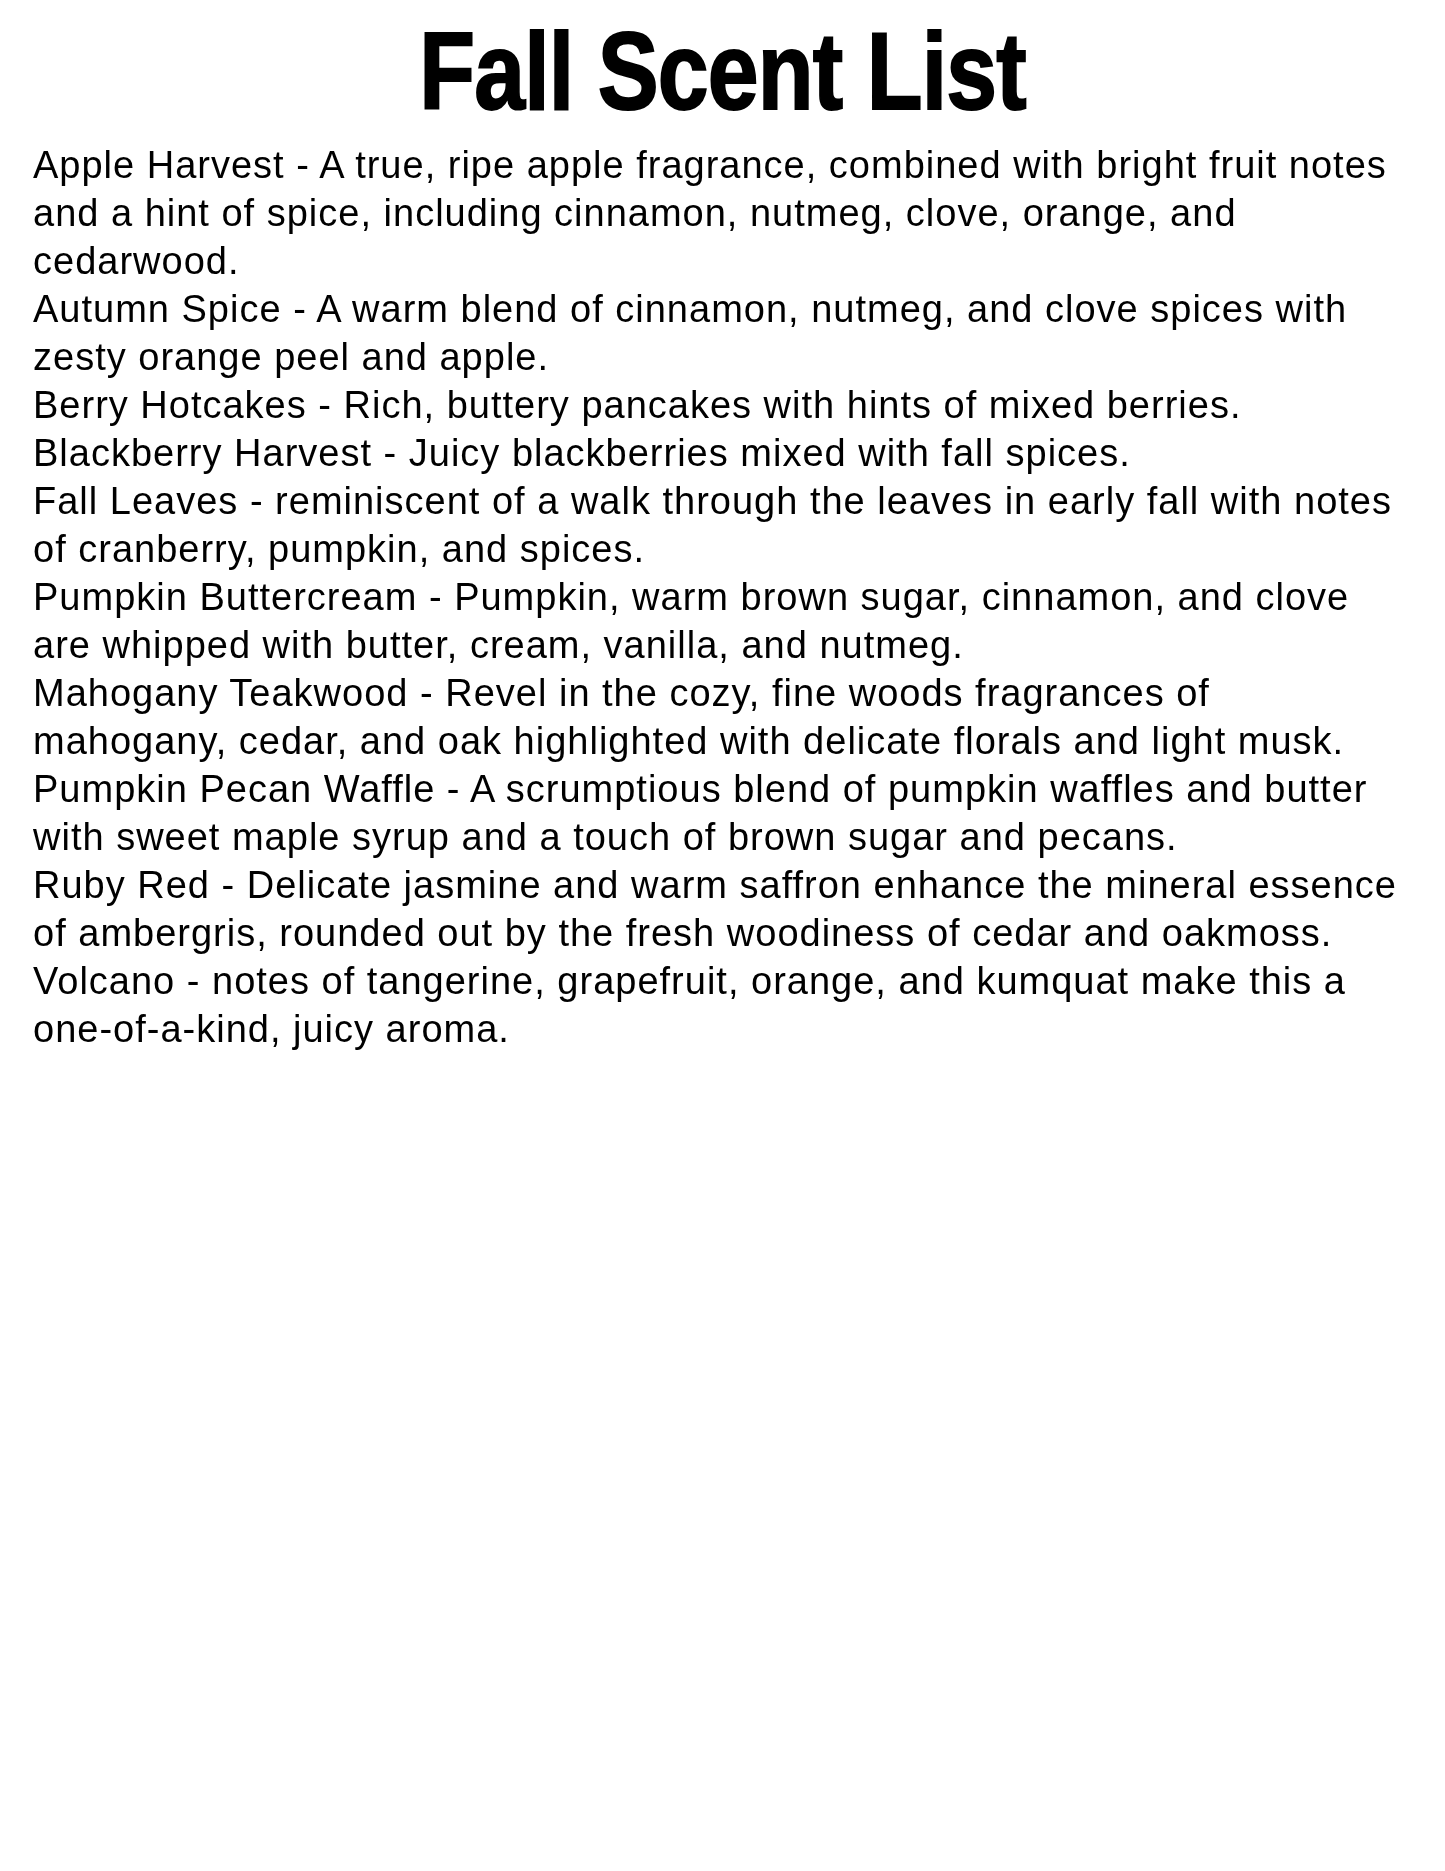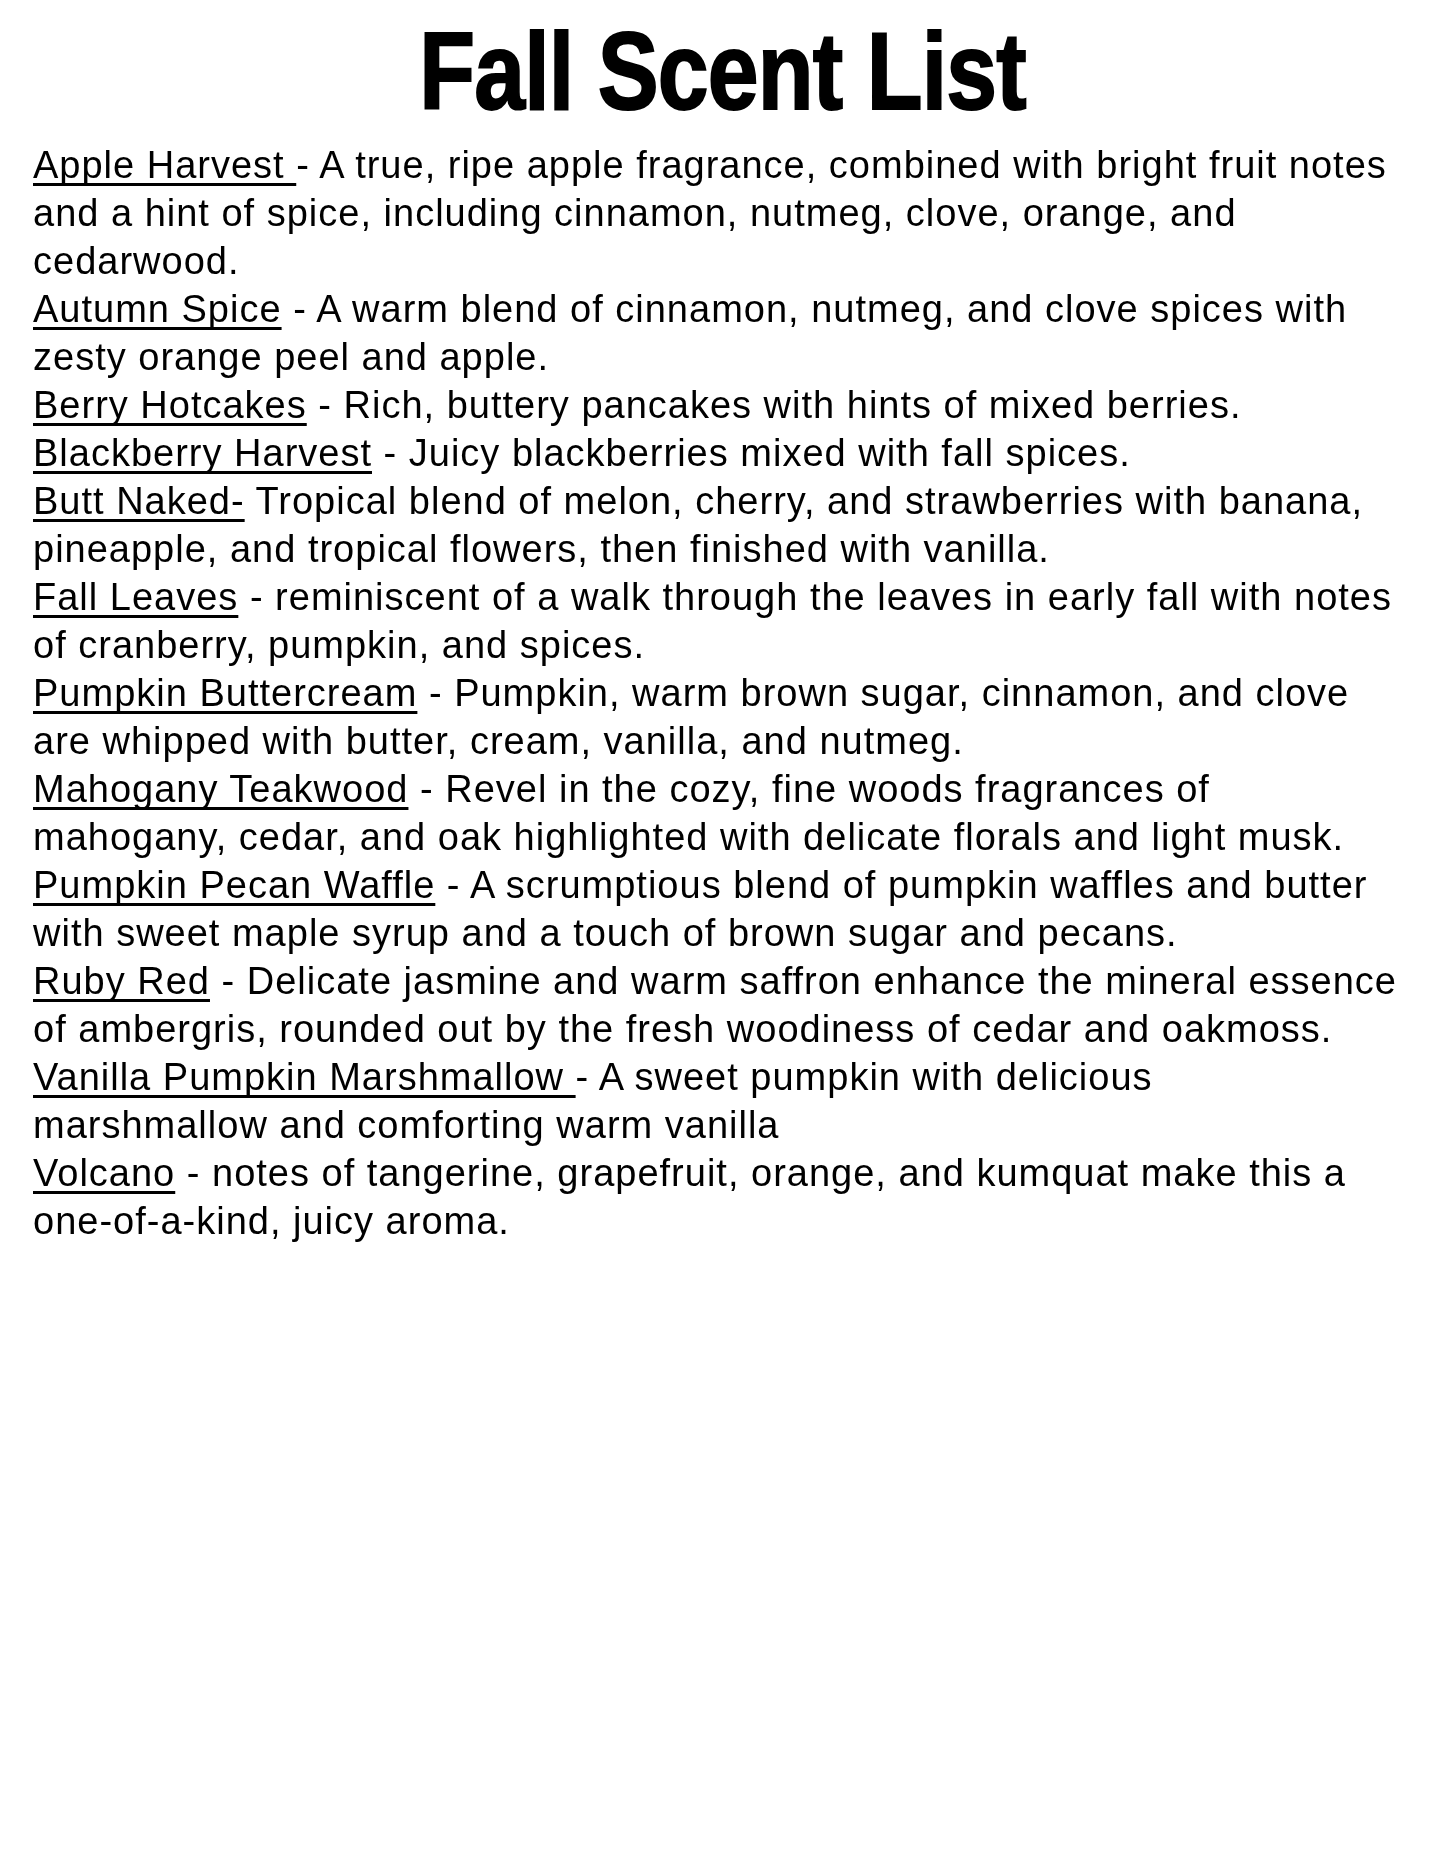--- a/index.html
+++ b/index.html
@@ -32,48 +32,43 @@
   }
   p.scent {
     margin: 0;
     font-size: 38px;
     line-height: 48px;
     letter-spacing: 1px;
     white-space: pre-wrap;
     word-break: normal;
   }
   .scent-name {
-    text-decoration: underline;
     text-decoration-thickness: 3px;
     text-underline-offset: 5px;
     text-decoration-skip-ink: none;
   }
 </style>
 </head>
 <body>
 
 <h1 class="doc-title">Fall Scent List</h1>
 
 <main class="scent-list">
   <p class="scent"><span class="scent-name">Apple Harvest </span><span class="scent-desc">- A true, ripe apple fragrance, combined with bright fruit notes
 and a hint of spice, including cinnamon, nutmeg, clove, orange, and
 cedarwood.</span></p>
   <p class="scent"><span class="scent-name">Autumn Spice</span><span class="scent-desc"> - A warm blend of cinnamon, nutmeg, and clove spices with
 zesty orange peel and apple.</span></p>
   <p class="scent"><span class="scent-name">Berry Hotcakes</span><span class="scent-desc"> - Rich, buttery pancakes with hints of mixed berries.</span></p>
   <p class="scent"><span class="scent-name">Blackberry Harvest</span><span class="scent-desc"> - Juicy blackberries mixed with fall spices.</span></p>
-  <p class="scent"><span class="scent-name">Butt Naked-</span><span class="scent-desc"> Tropical blend of melon, cherry, and strawberries with banana,
-pineapple, and tropical flowers, then finished with vanilla.</span></p>
   <p class="scent"><span class="scent-name">Fall Leaves</span><span class="scent-desc"> - reminiscent of a walk through the leaves in early fall with notes
 of cranberry, pumpkin, and spices.</span></p>
   <p class="scent"><span class="scent-name">Pumpkin Buttercream</span><span class="scent-desc"> - Pumpkin, warm brown sugar, cinnamon, and clove
 are whipped with butter, cream, vanilla, and nutmeg.</span></p>
   <p class="scent"><span class="scent-name">Mahogany Teakwood</span><span class="scent-desc"> - Revel in the cozy, fine woods fragrances of
 mahogany, cedar, and oak highlighted with delicate florals and light musk.</span></p>
   <p class="scent"><span class="scent-name">Pumpkin Pecan Waffle</span><span class="scent-desc"> - A scrumptious blend of pumpkin waffles and butter
 with sweet maple syrup and a touch of brown sugar and pecans.</span></p>
   <p class="scent"><span class="scent-name">Ruby Red</span><span class="scent-desc"> - Delicate jasmine and warm saffron enhance the mineral essence
 of ambergris, rounded out by the fresh woodiness of cedar and oakmoss.</span></p>
-  <p class="scent"><span class="scent-name">Vanilla Pumpkin Marshmallow </span><span class="scent-desc">- A sweet pumpkin with delicious
-marshmallow and comforting warm vanilla</span></p>
   <p class="scent"><span class="scent-name">Volcano</span><span class="scent-desc"> - notes of tangerine, grapefruit, orange, and kumquat make this a
 one-of-a-kind, juicy aroma.</span></p>
 </main>
 
 </body></html>

